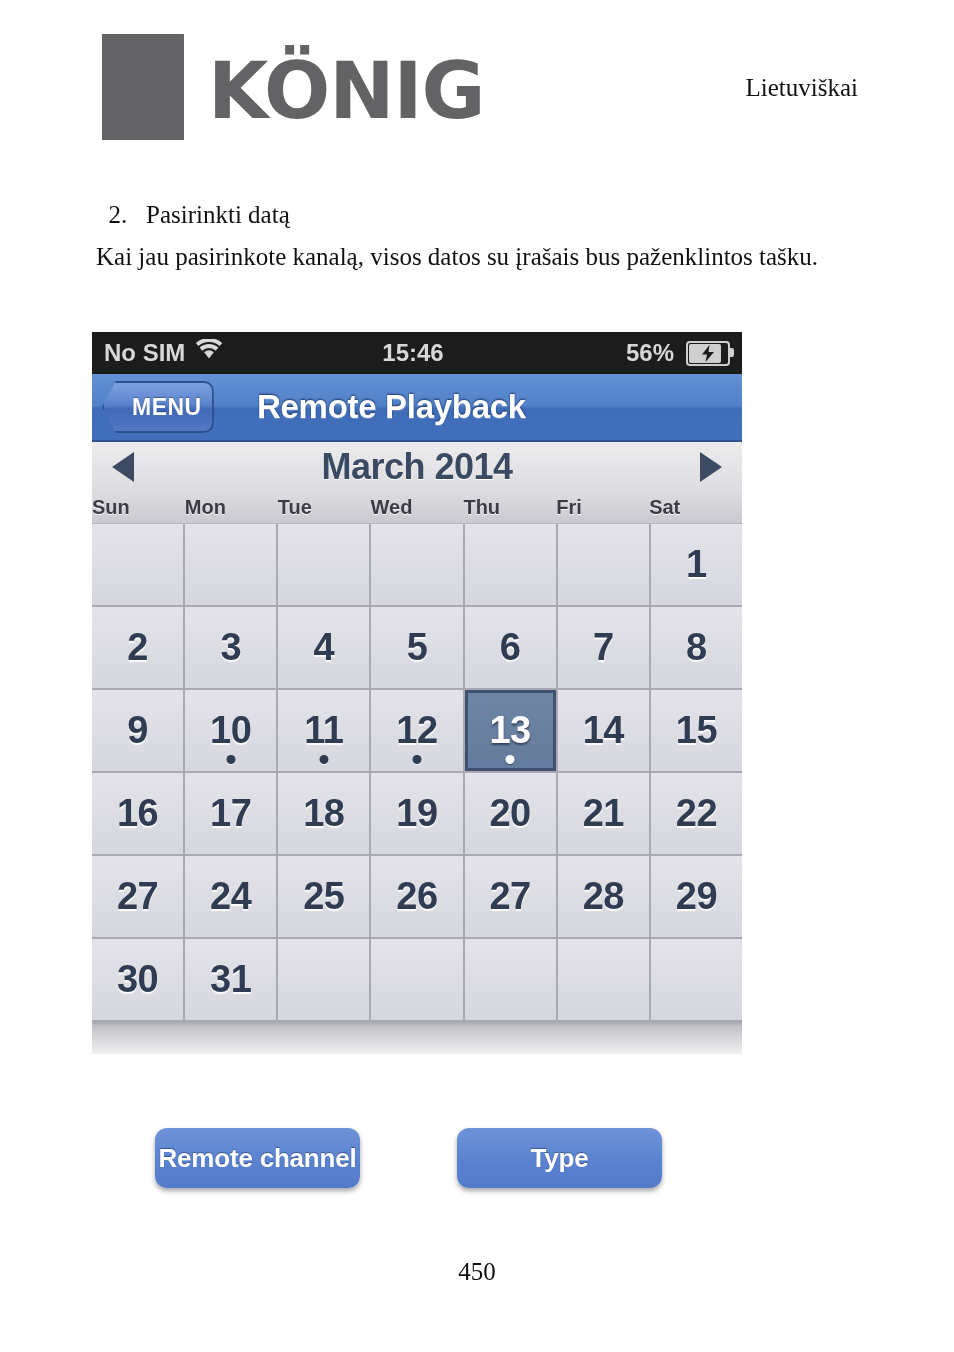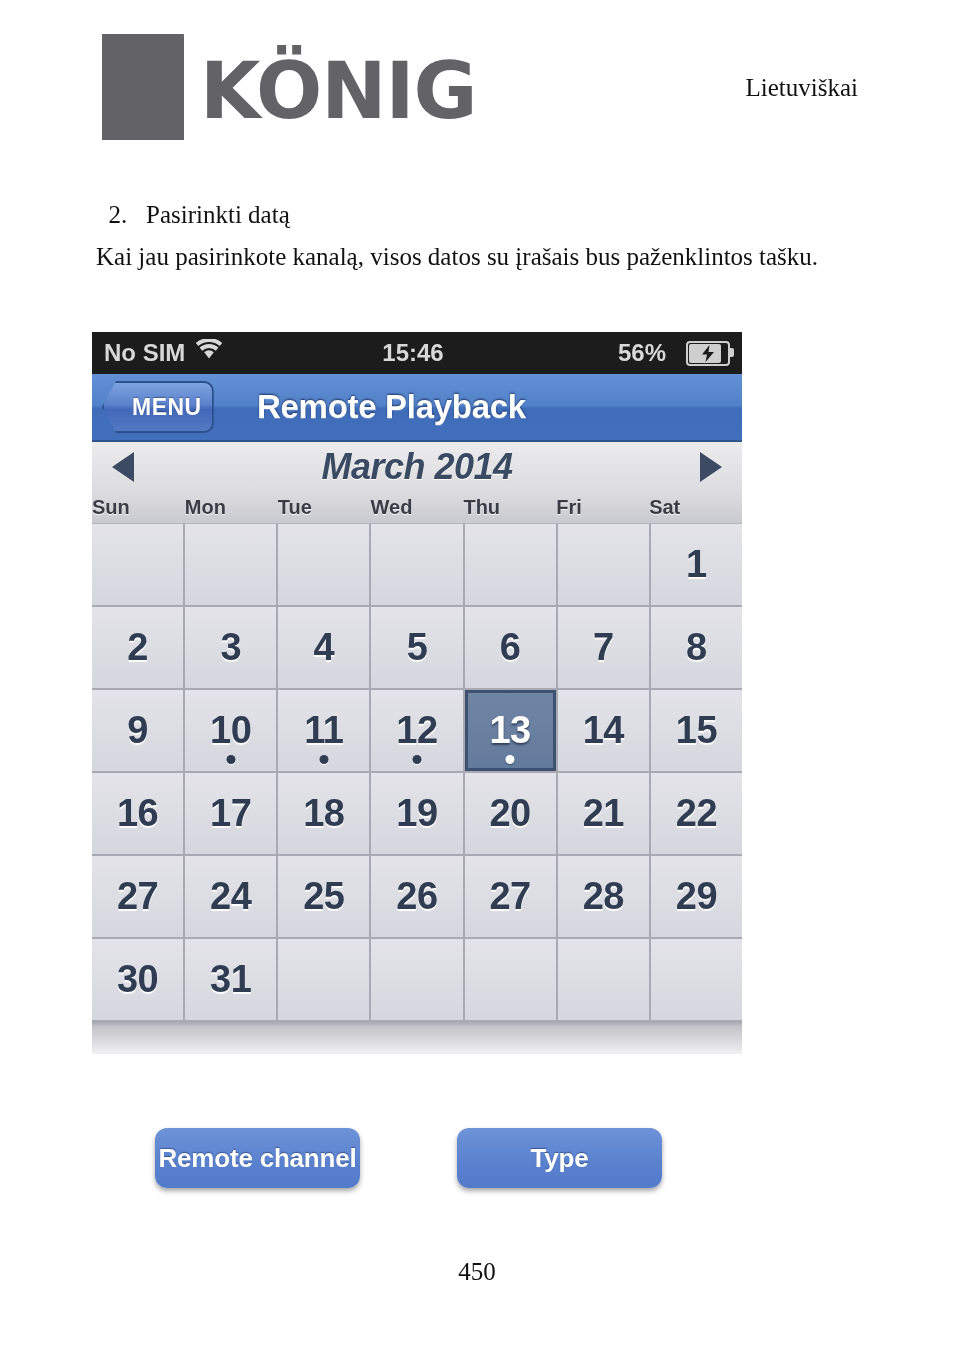--- a/index.html
+++ b/index.html
@@ -21,21 +21,21 @@
     left: 0; top: 0;
     width: 954px;
     height: 160px;
   }
   .logo-wrap {
     position: absolute;
     left: 100px;
     top: 32px;
     display: flex;
     align-items: center;
-    gap: 10px;
+    gap: 18px;
   }
   .logo-mark {
     width: 90px;
     height: 112px;
     position: relative;
   }
   .logo-text {
     font-family: "DejaVu Sans", sans-serif;
     font-weight: bold;
     font-size: 78px;
@@ -100,21 +100,21 @@
   .sb-center {
     position: absolute;
     left: 0; right: 8px;
     text-align: center;
     font-size: 24px;
   }
   .sb-right {
     margin-left: auto;
     display: flex;
     align-items: center;
-    gap: 20px;
+    gap: 12px;
     position: relative;
     z-index: 2;
     text-align: center;
   }
   .wifi-icon { display: block; }
   .batt {
     width: 40px; height: 21px;
     border: 2px solid #cfcfcf;
     border-radius: 4px;
     position: relative;
@@ -178,21 +178,20 @@
 
   
   .month-bar {
     height: 50px;
     background: linear-gradient(to bottom, #ececed 0%, #dcdce0 100%);
     display: flex;
     align-items: center;
     justify-content: space-between;
     padding: 0 20px;
     position: relative;
-    font-style: italic;
   }
   .arrow {
     width: 0; height: 0;
     cursor: pointer;
   }
   .arrow-left {
     border-top: 15px solid transparent;
     border-bottom: 15px solid transparent;
     border-right: 22px solid #3c4a63;
   }

